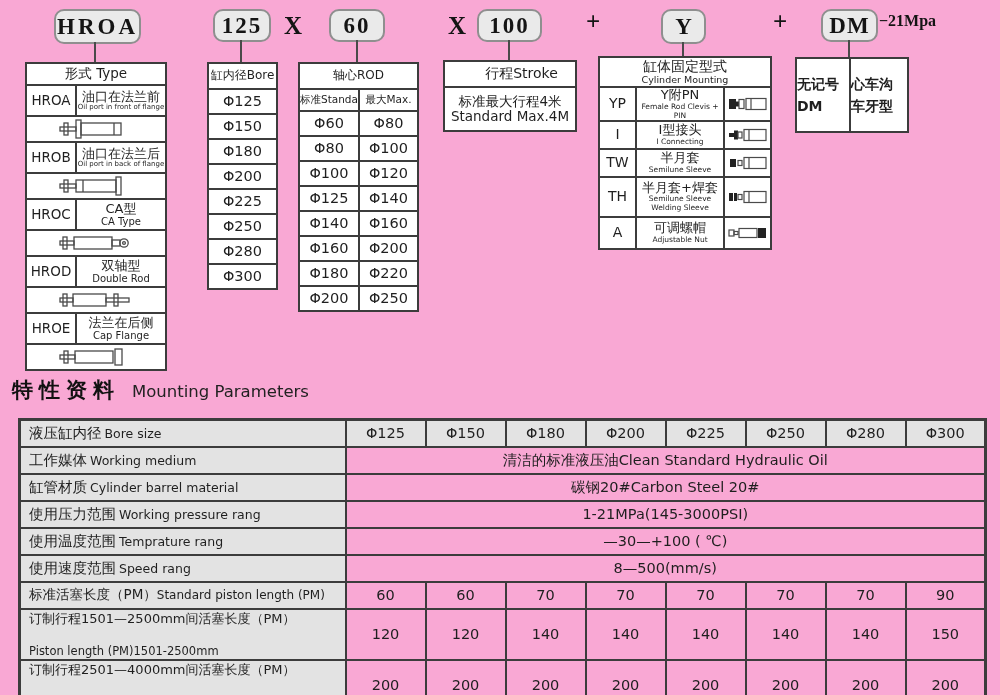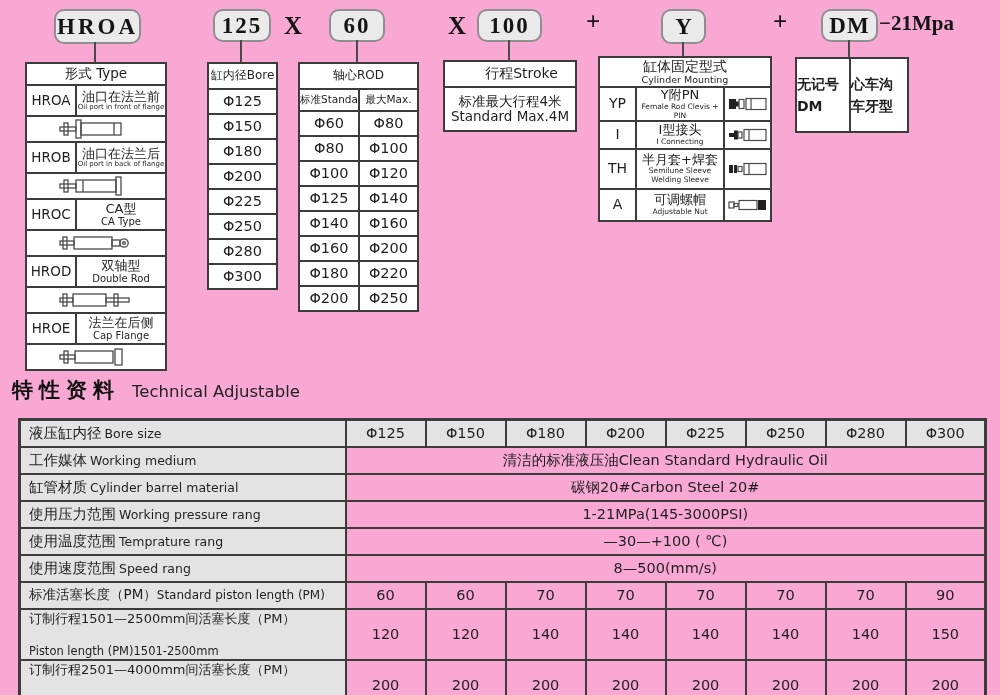--- a/index.html
+++ b/index.html
@@ -78,21 +78,21 @@
   <div class="code-box" style="left:54px;top:9px;width:87px;height:35px;">HROA</div>
   <div class="code-box" style="left:213px;top:9px;width:58px;height:33px;letter-spacing:2px;">125</div>
   <div class="op" style="left:284px;top:13px;">X</div>
   <div class="code-box" style="left:329px;top:9px;width:56px;height:33px;letter-spacing:2px;">60</div>
   <div class="op" style="left:448px;top:13px;">X</div>
   <div class="code-box" style="left:477px;top:9px;width:65px;height:33px;letter-spacing:2px;">100</div>
   <div class="op" style="left:586px;top:9px;">+</div>
   <div class="code-box" style="left:661px;top:9px;width:45px;height:35px;letter-spacing:0;">Y</div>
   <div class="op" style="left:773px;top:9px;">+</div>
   <div class="code-box" style="left:821px;top:9px;width:57px;height:33px;letter-spacing:1px;">DM</div>
-  <div class="op" style="left:879px;top:13px;font-size:21px;letter-spacing:0;">−21Mpa</div>
+  <div class="op" style="left:879px;top:13px;font-size:16px;letter-spacing:0;">−21Mpa</div>
 
   <div class="conn" style="left:94px;top:42px;height:20px;"></div>
   <div class="conn" style="left:240px;top:40px;height:22px;"></div>
   <div class="conn" style="left:356px;top:40px;height:22px;"></div>
   <div class="conn" style="left:508px;top:40px;height:20px;"></div>
   <div class="conn" style="left:682px;top:42px;height:14px;"></div>
   <div class="conn" style="left:848px;top:40px;height:17px;"></div>
 
   <table class="t type-t">
     <colgroup>
@@ -333,20 +333,35 @@
         <td>
           <svg width="40" height="16" viewBox="0 0 40 16" fill="none" stroke="#4a4a4a" stroke-width="1.2">
             <rect x="1" y="6" width="5" height="4" fill="#222" stroke="none"></rect>
               <rect x="6" y="3.5" width="4" height="9" fill="#222" stroke="none"></rect>
             <rect x="10" y="5" width="4" height="6"></rect>
               <rect x="16" y="2.5" width="22" height="11"></rect>
               <line x1="21" y1="2.5" x2="21" y2="13.5"></line>
           </svg>
         </td>
       </tr>
+      <tr class="mr3">
+        <td class="mcode">TW</td>
+        <td>
+          <div class="mcn">半月套</div>
+          <div class="men">Semilune Sleeve</div>
+        </td>
+        <td>
+          <svg width="40" height="16" viewBox="0 0 40 16" fill="none" stroke="#4a4a4a" stroke-width="1.2">
+            <rect x="2" y="4" width="6" height="8" fill="#222" stroke="none"></rect>
+            <rect x="10" y="5.5" width="4" height="5"></rect>
+              <rect x="16" y="2.5" width="22" height="11"></rect>
+              <line x1="21" y1="2.5" x2="21" y2="13.5"></line>
+          </svg>
+        </td>
+      </tr>
       <tr class="mr4">
         <td class="mcode">TH</td>
         <td>
           <div class="mcn">半月套+焊套</div>
           <div class="men">Semilune Sleeve
 Welding Sleeve</div>
         </td>
         <td>
           <svg width="40" height="16" viewBox="0 0 40 16" fill="none" stroke="#4a4a4a" stroke-width="1.2">
             <rect x="1" y="4" width="4" height="8" fill="#222" stroke="none"></rect>
@@ -388,21 +403,21 @@
         </td>
         <td class="tright">
           <div>心车沟</div>
           <div>车牙型</div>
         </td>
       </tr>
     </tbody>
   </table>
 
   <div class="sec-title">
-    <span class="st-cn">特性资料</span><span class="st-en">Technical Adjustable</span>
+    <span class="st-cn">特性资料</span><span class="st-en">Mounting Parameters</span>
   </div>
 
   <table class="params">
     <colgroup>
       <col style="width:326px">
         <col style="width:80px">
         <col style="width:80px">
         <col style="width:80px">
         <col style="width:80px">
       <col style="width:80px">

